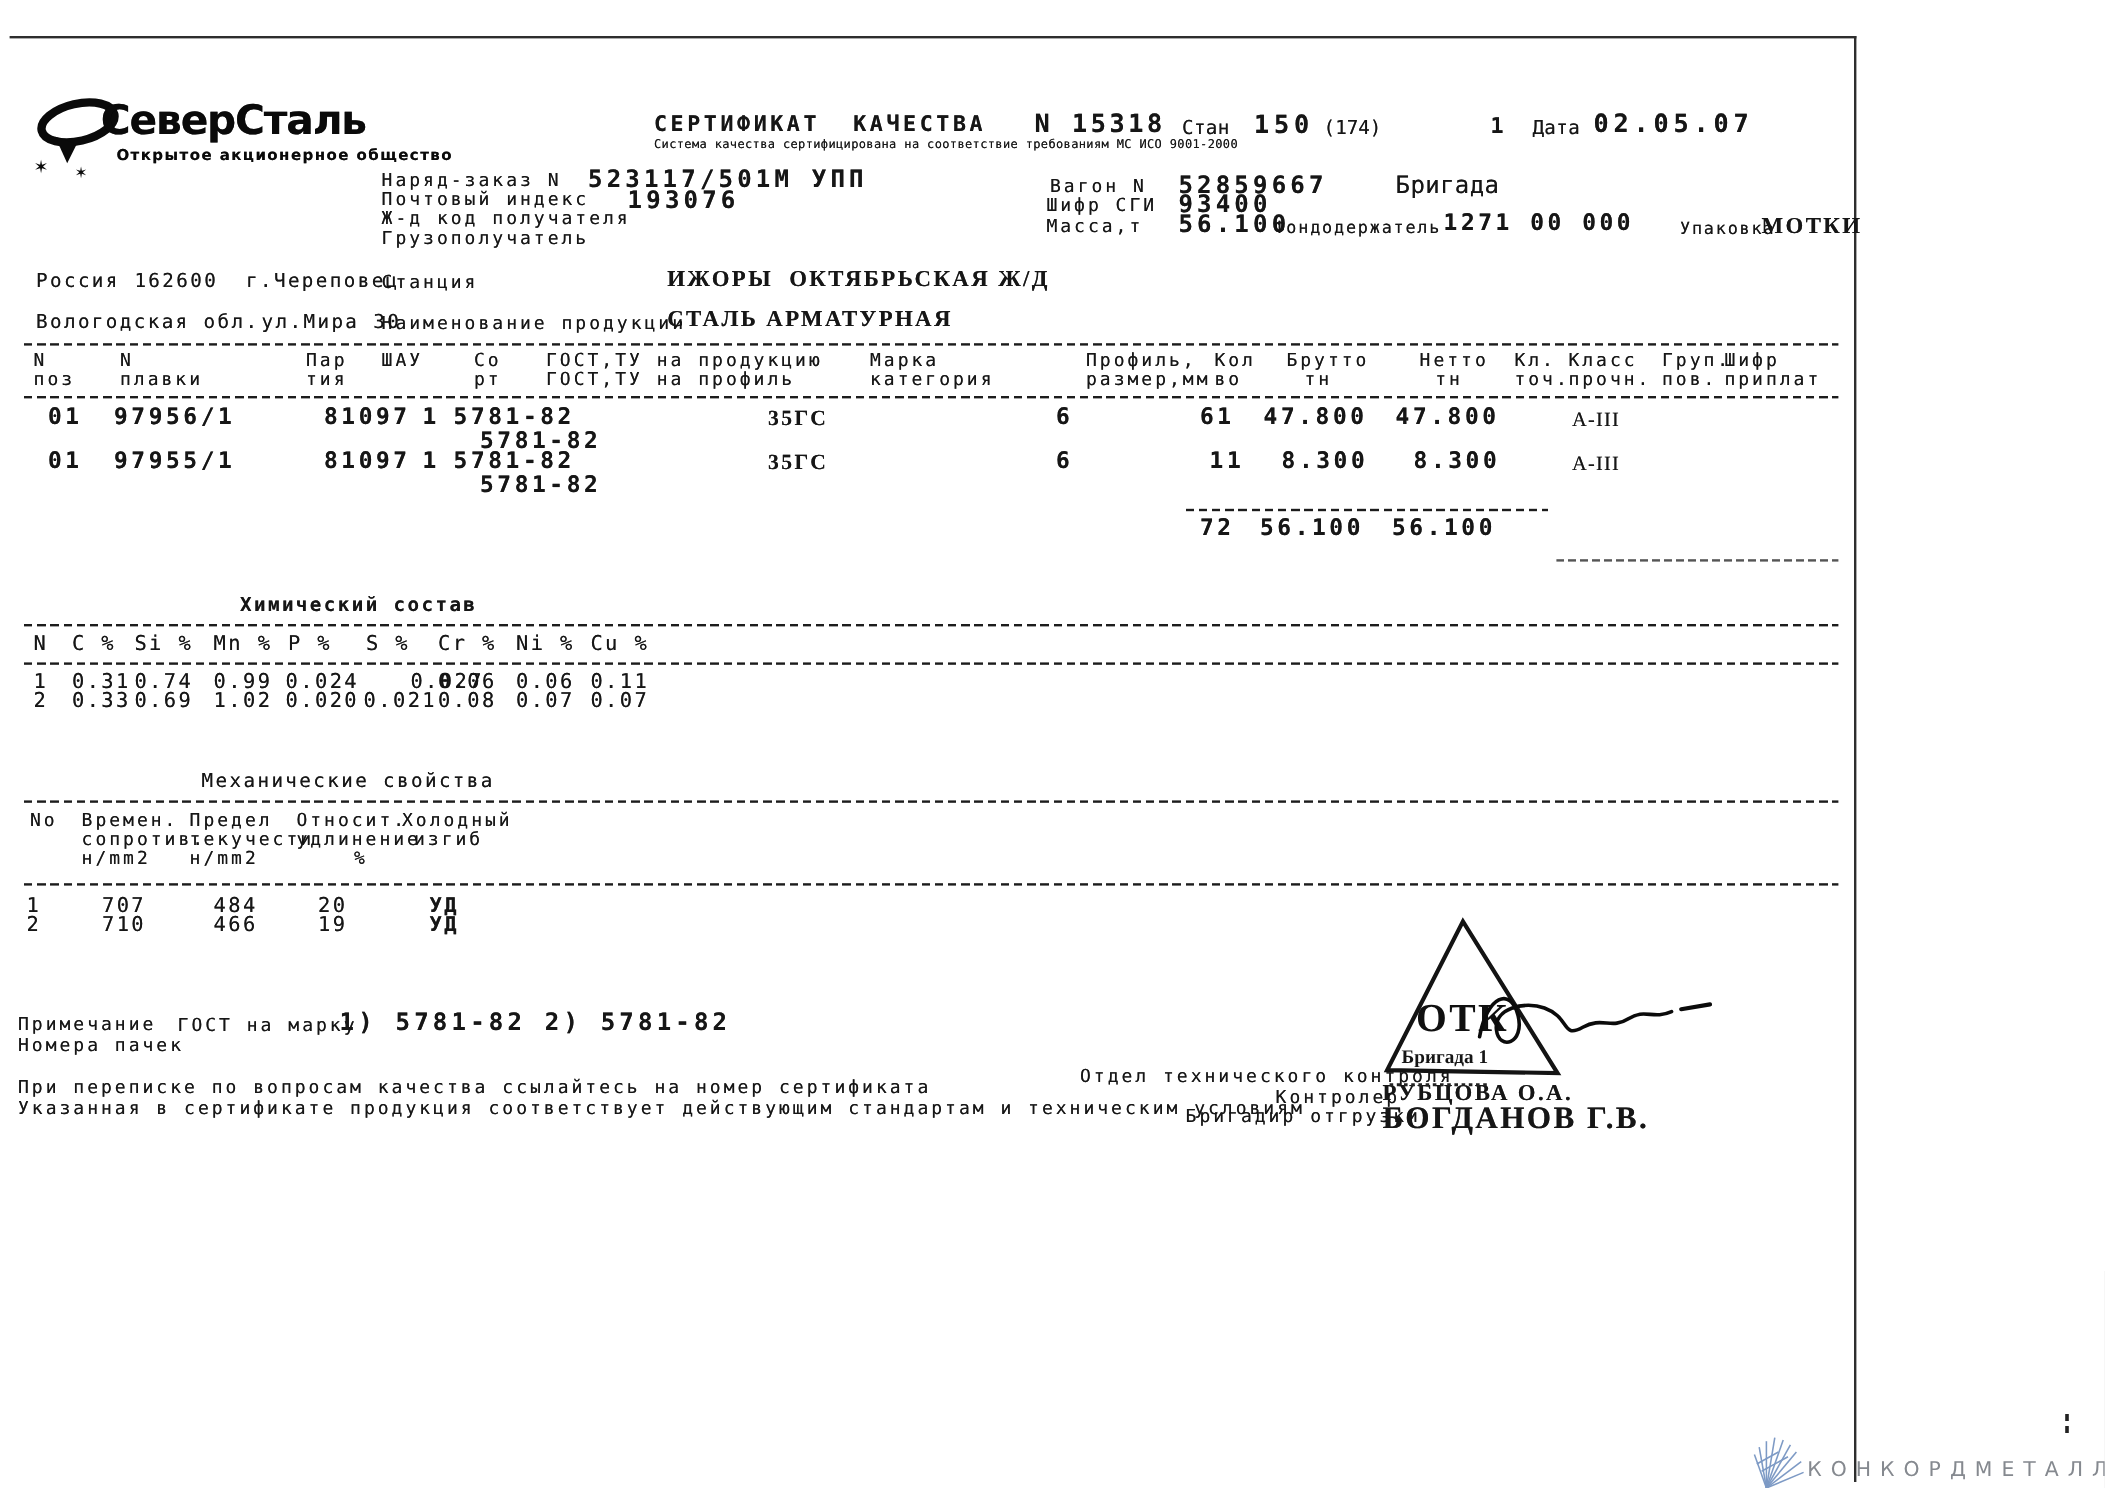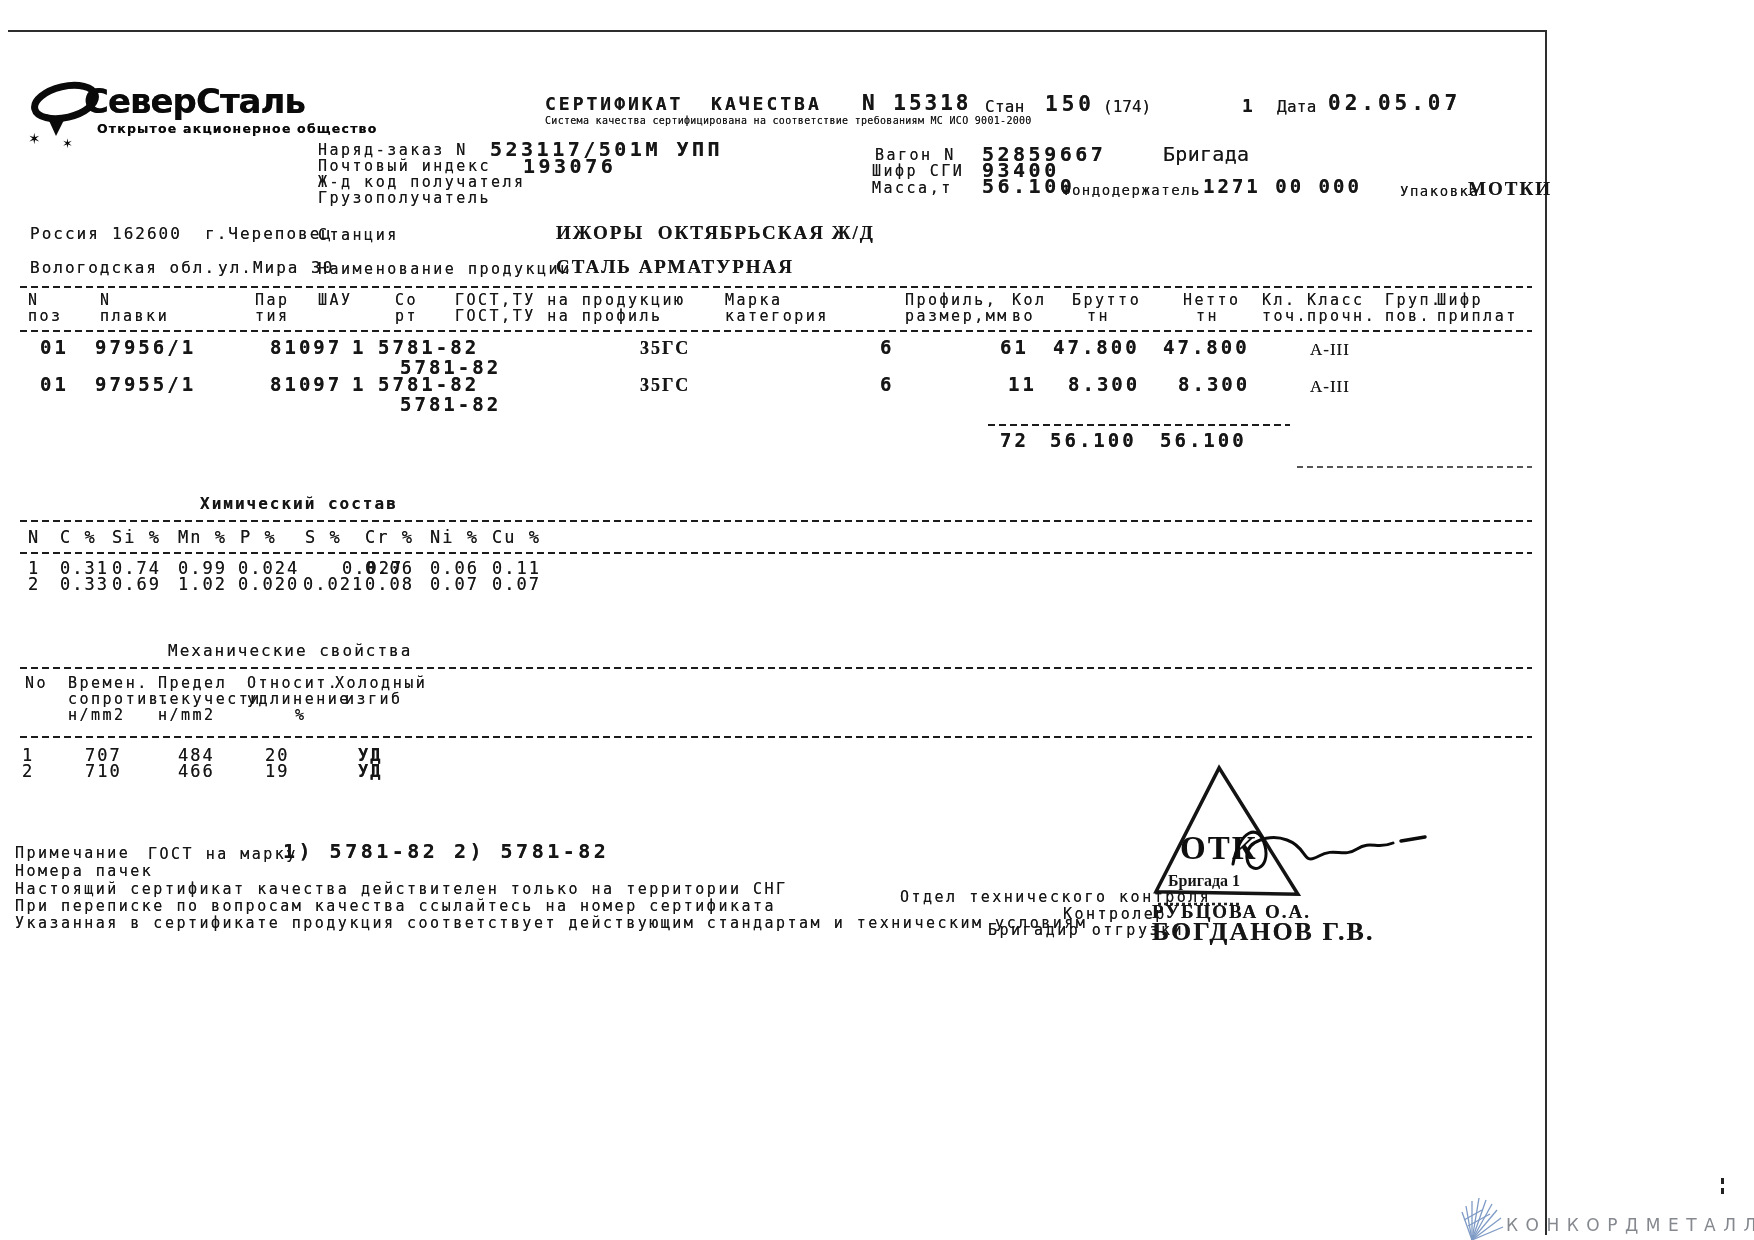--- a/index.html
+++ b/index.html
@@ -208,21 +208,20 @@
   <div class="t cell" style="left:22px;top:763px;">2</div>
   <div class="t cell" style="left:85px;top:763px;">710</div>
   <div class="t cell" style="left:178px;top:763px;">466</div>
   <div class="t cell" style="left:265px;top:763px;">19</div>
   <div class="t cell b" style="left:358px;top:763px;">УД</div>
 
   <div class="t lab" style="left:15px;top:846px;">Примечание</div>
   <div class="t lab" style="left:148px;top:847px;">ГОСТ на марку</div>
   <div class="t num" style="left:283px;top:841px;">1) 5781-82 2) 5781-82</div>
   <div class="t lab" style="left:15px;top:864px;">Номера пачек</div>
-  <div class="t lab" style="left:15px;top:882px;">Настоящий сертификат качества действителен только на территории СНГ</div>
   <div class="t lab" style="left:15px;top:899px;">При переписке по вопросам качества ссылайтесь на номер сертификата</div>
   <div class="t lab" style="left:15px;top:916px;">Указанная в сертификате продукция соответствует действующим стандартам и техническим условиям</div>
 
   <div class="t lab" style="left:900px;top:890px;">Отдел технического контроля</div>
   <div class="t lab" style="left:1063px;top:907px;">Контролер</div>
   <div class="t serifb" style="left:1152px;top:902px;font-size:19px;">РУБЦОВА О.А.</div>
   <div class="t lab" style="left:988px;top:923px;">Бригадир отгрузки</div>
   <div class="t serifb" style="left:1152px;top:918px;font-size:26px;">БОГДАНОВ Г.В.</div>
 
   <svg style="position:absolute;left:1128px;top:752px;" width="300" height="165" viewBox="0 0 300 165">

